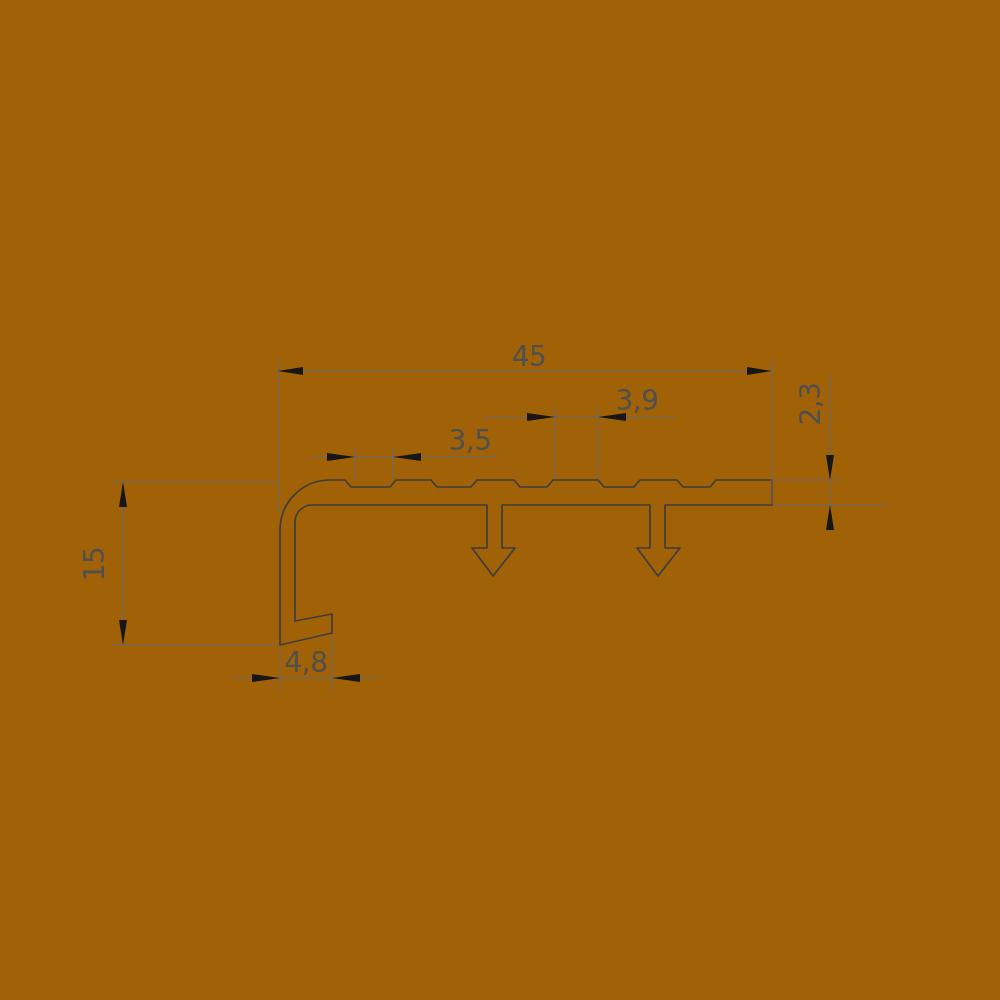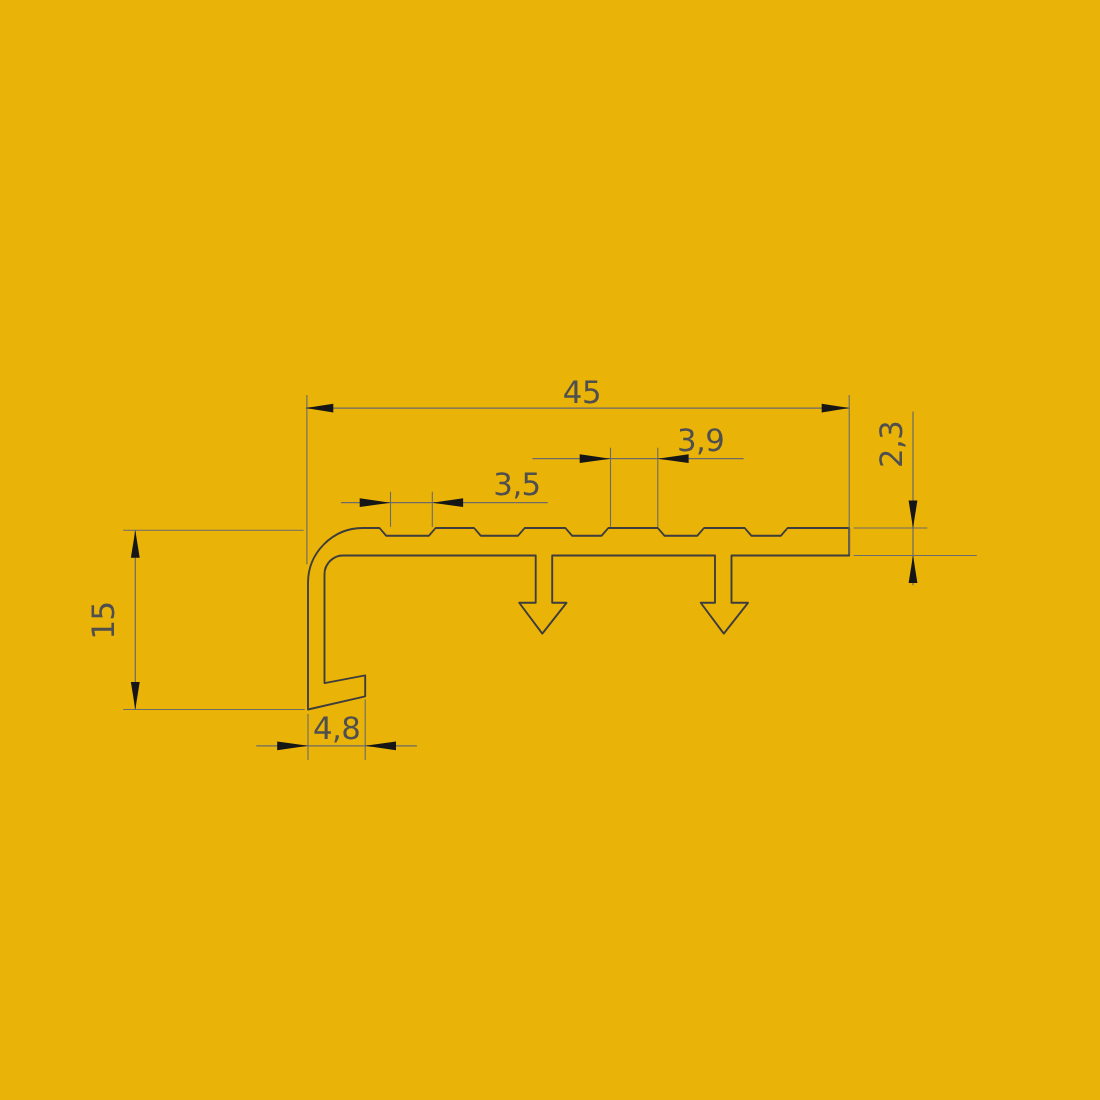--- a/index.html
+++ b/index.html
@@ -6,21 +6,21 @@
     margin: 0;
     padding: 0;
     background: #ffffff;
     width: 1000px;
     height: 1000px;
     overflow: hidden;
   }
   .stage {
     width: 1000px;
     height: 1000px;
-    background: #eab308;
+    background: #a16207;
     position: relative;
   }
   svg { display: block; }
   .profile-line {
     fill: none;
     stroke: #3d3d3d;
     stroke-width: 1.7;
     stroke-linejoin: round;
     stroke-linecap: round;
   }

